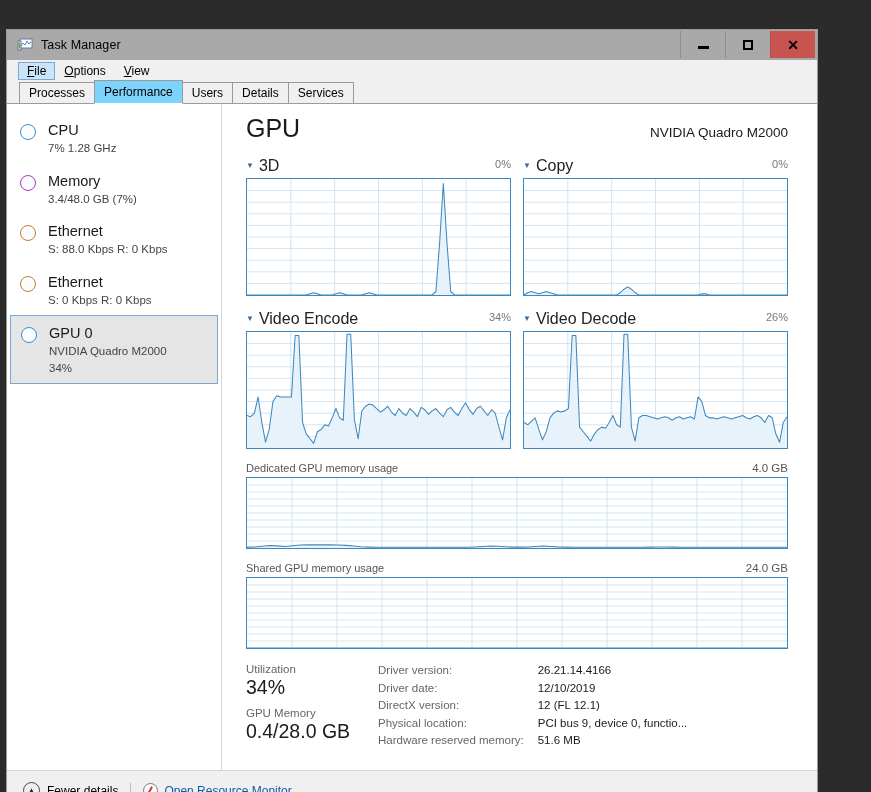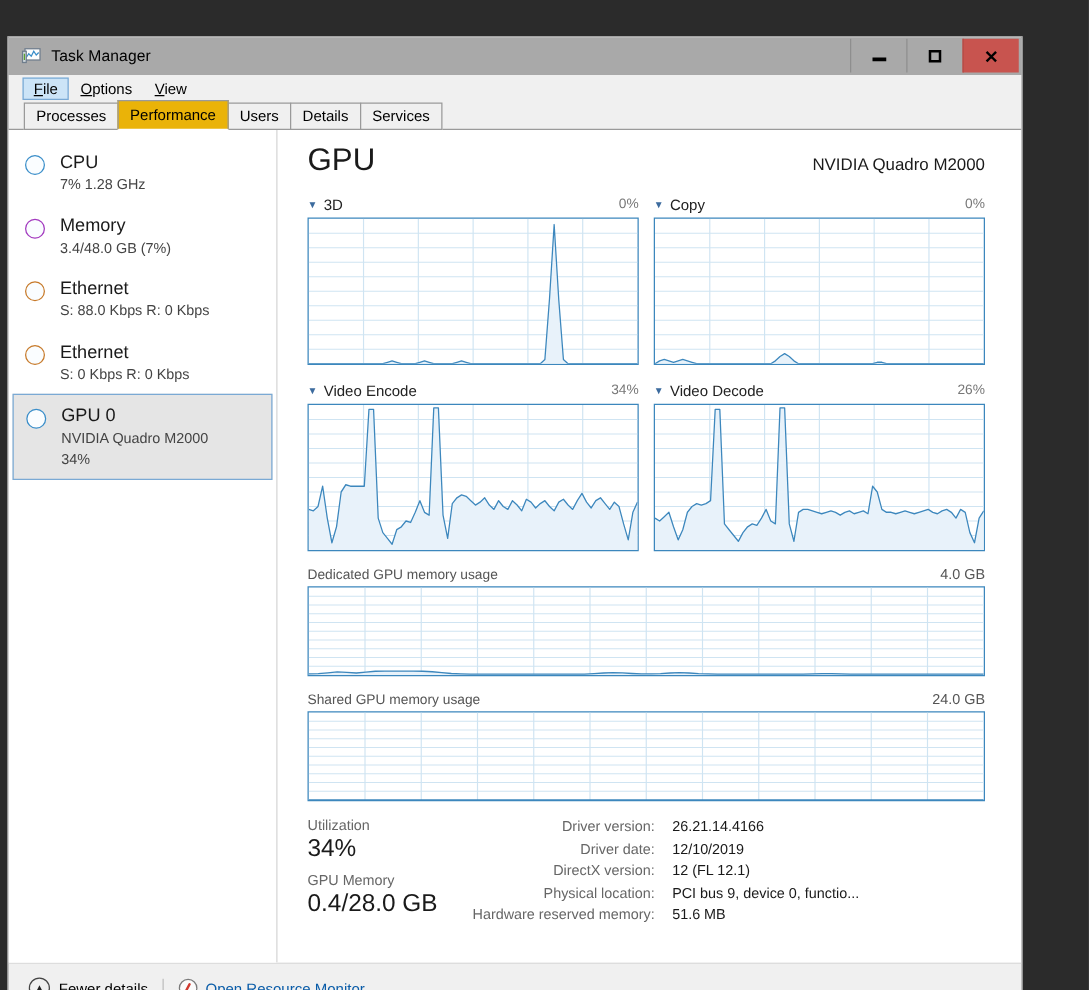--- a/index.html
+++ b/index.html
@@ -74,21 +74,21 @@
   .tab {
     font-size: 12px; color: #000;
     padding: 3px 9px 3px 9px;
     border: 1px solid #9a9a9a;
     background: #f0f0f0;
     margin-right: -1px;
     position: relative; z-index: 1;
     cursor: default; line-height: 14px;
   }
   .tab.active {
-    background: #eab308;
+    background: #7dd3fc;
     border-bottom: 1px solid #ffffff;
     z-index: 3;
     padding-top: 4px; padding-bottom: 4px;
     margin-top: -2px;
   }
   
   #content {
     flex: 1 1 auto;
     background: #ffffff;
     display: flex;
@@ -122,37 +122,37 @@
   
   #main { flex: 1 1 auto; padding: 10px 29px 0 24px; position: relative; }
   #main-head { display: flex; align-items: baseline; justify-content: space-between; gap: 44px; }
   #gpu-title { font-size: 25px; color: #1a1a1a; font-weight: 400; }
   #gpu-model { font-size: 13.5px; color: #1a1a1a; }
   .chart-row { display: flex; gap: 12px; margin-top: 14px; }
   .chart-cell { flex: 1 1 0; min-width: 0; }
   .chart-hdr { display: flex; justify-content: space-between; align-items: baseline; margin-bottom: 3px; }
   .chart-hdr-left { display: flex; align-items: center; gap: 5px; }
   .caret { color: #3c6b9e; font-size: 8px; line-height: 1; }
-  .chart-lbl { font-size: 12px; color: #222; }
+  .chart-lbl { font-size: 16px; color: #222; }
   .chart-pct { font-size: 11px; color: #777; }
   .graph { border: 1px solid #3c87bd; background: #fff; display: block; width: 100%; }
   .wide-hdr { display: flex; justify-content: space-between; align-items: baseline; margin-bottom: 3px; }
   .wide-lbl { font-size: 11px; color: #555; }
   .wide-val { font-size: 11.5px; color: #555; }
   .wide-wrap { margin-top: 13px; }
   
   #stats { display: flex; margin-top: 14px; }
   .stat-col { margin-right: 10px; }
   .stat-col.c1 { width: 122px; }
   .stat-col.c2 { width: 140px; }
   .stat-lbl { font-size: 11.5px; color: #666; }
   .stat-val { font-size: 19.5px; color: #1a1a1a; margin-top: 1px; margin-bottom: 8px; }
   #driver-tbl { font-size: 11.5px; color: #1a1a1a; border-collapse: collapse; }
   #driver-tbl td { padding: 1px 0; vertical-align: top; white-space: nowrap; }
-  #driver-tbl td.k { color: #666; padding-right: 14px; text-align: right; }
+  #driver-tbl td.k { color: #666; padding-right: 14px; }
   
   #statusbar {
     height: 40px; flex: 0 0 auto;
     background: #f0f0f0;
     border-top: 1px solid #d6d6d6;
     display: flex; align-items: center;
     padding-left: 16px;
     font-size: 12px;
   }
   #fewer { display: flex; align-items: center; cursor: default; color: #000; }

